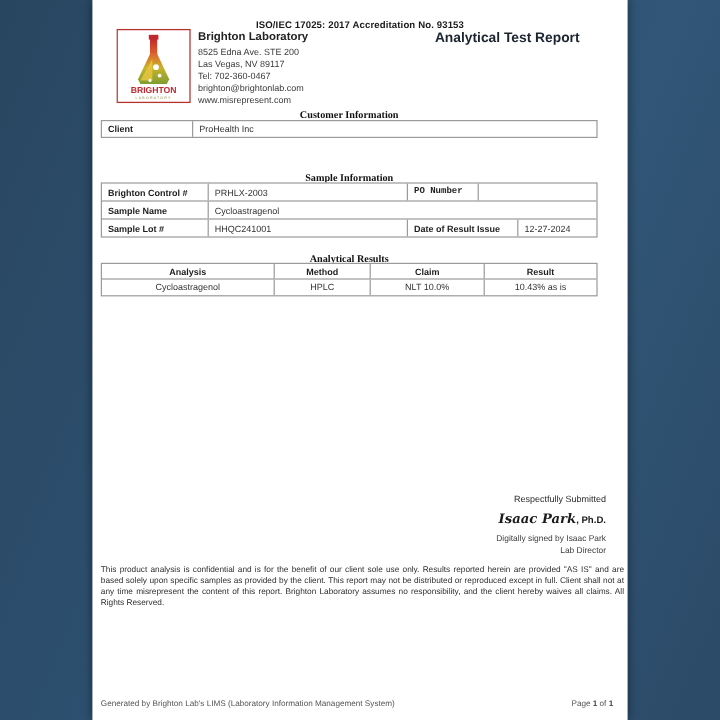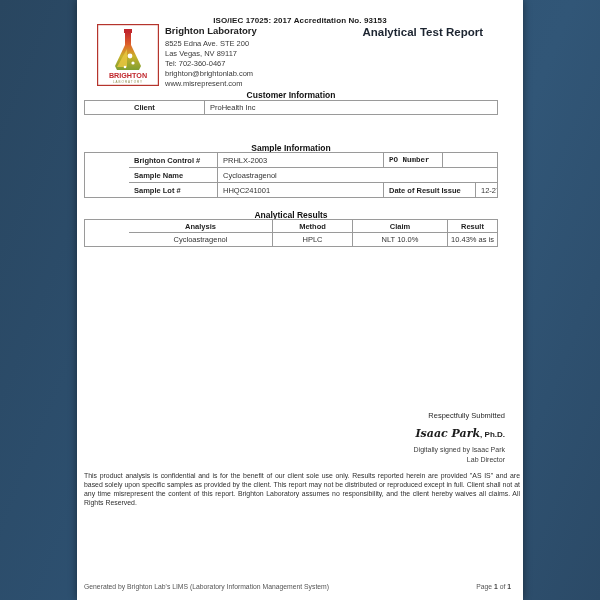--- a/index.html
+++ b/index.html
@@ -22,27 +22,27 @@
   }
   .addr-block{position:absolute;top:25px;left:88px;color:#333;}
   .lab-name{font-size:9.5px;font-weight:bold;color:#222;margin-bottom:3px;}
   .addr-line{font-size:7.5px;line-height:10px;color:#3a3a3a;}
   .report-title{
     position:absolute;top:26px;right:40px;
     font-size:11.5px;font-weight:bold;color:#1c2430;
   }
   .sec-head{
     position:absolute;left:7px;width:414px;text-align:center;
-    font-size:8.5px;font-weight:bold;color:#111;
+    font-size:8.5px;font-weight:bold;color:#111;font-family:Liberation Serif, serif;
   }
   .tbl{
     position:absolute;left:7px;width:414px;
     border:1px solid #9a9a9a;box-sizing:border-box;background:#fff;
   }
-  .row{display:flex;margin-left:44px;}
+  .row{display:flex;}
   .row + .row{border-top:1px solid #9a9a9a;}
   .cell{
     box-sizing:border-box;display:flex;align-items:center;
     padding:0 5px;font-size:7.5px;color:#333;overflow:hidden;white-space:nowrap;
   }
   .cell + .cell{border-left:1px solid #9a9a9a;}
   .cell.lbl{font-weight:bold;color:#1e1e1e;}
   .cell.stack{flex-direction:column;align-items:flex-start;justify-content:center;line-height:12px;}
   .cell.ctr{justify-content:center;}
   .grow{flex:1;}

